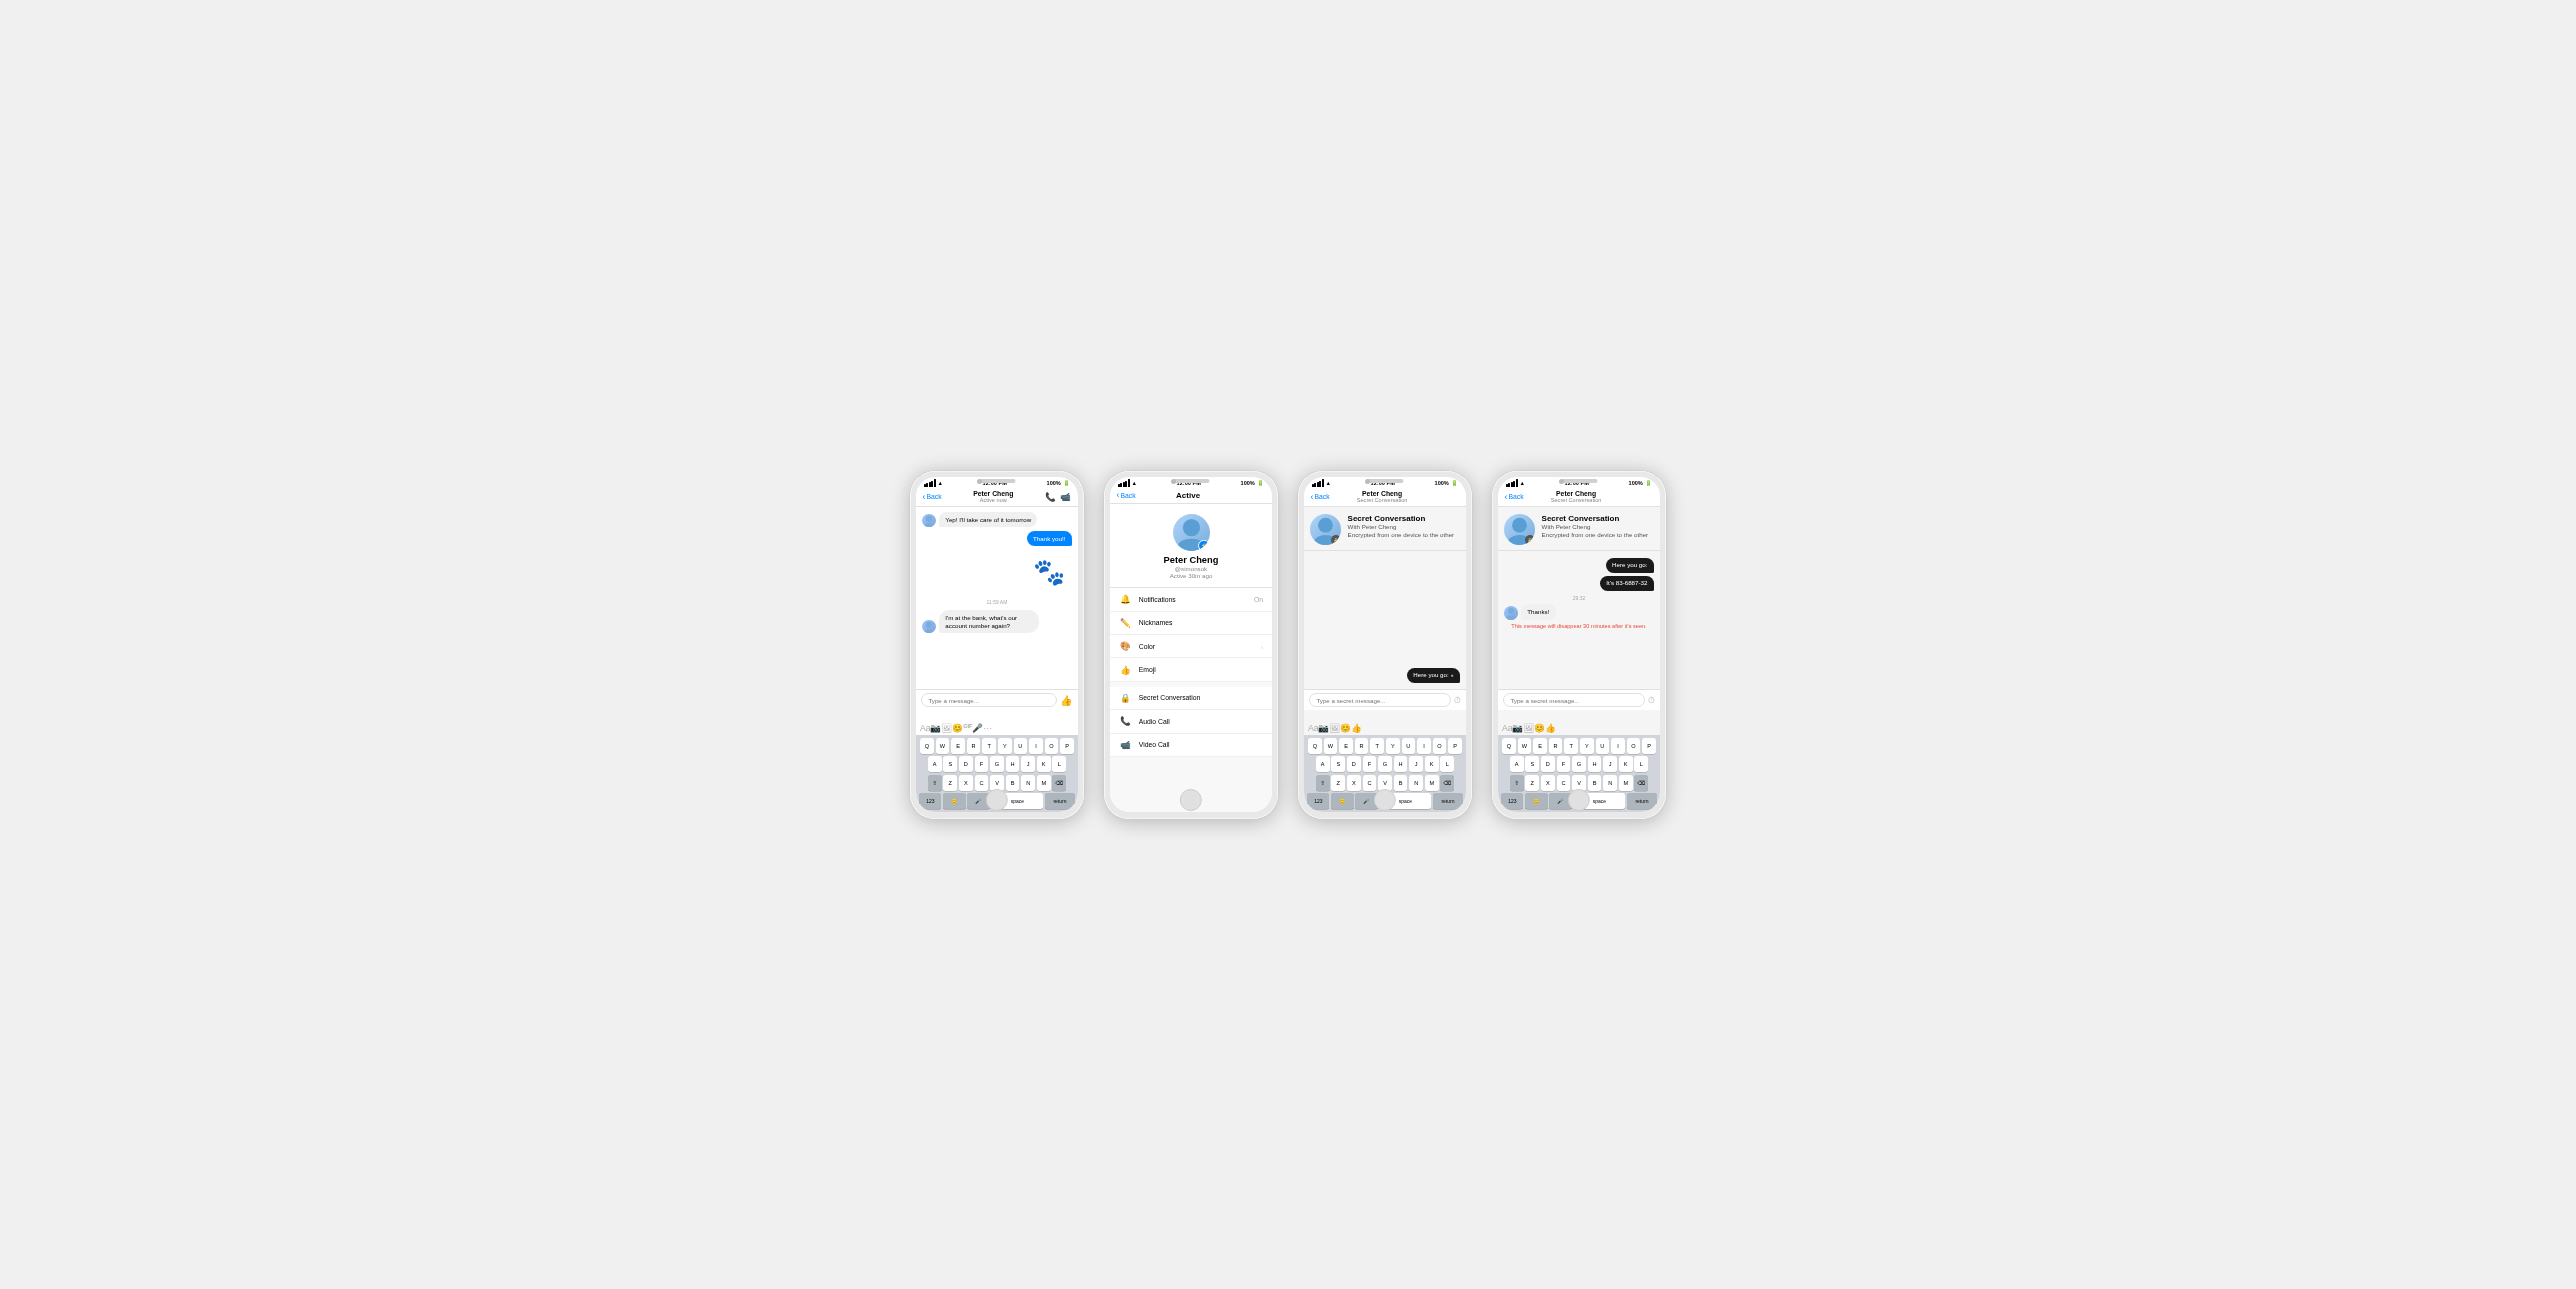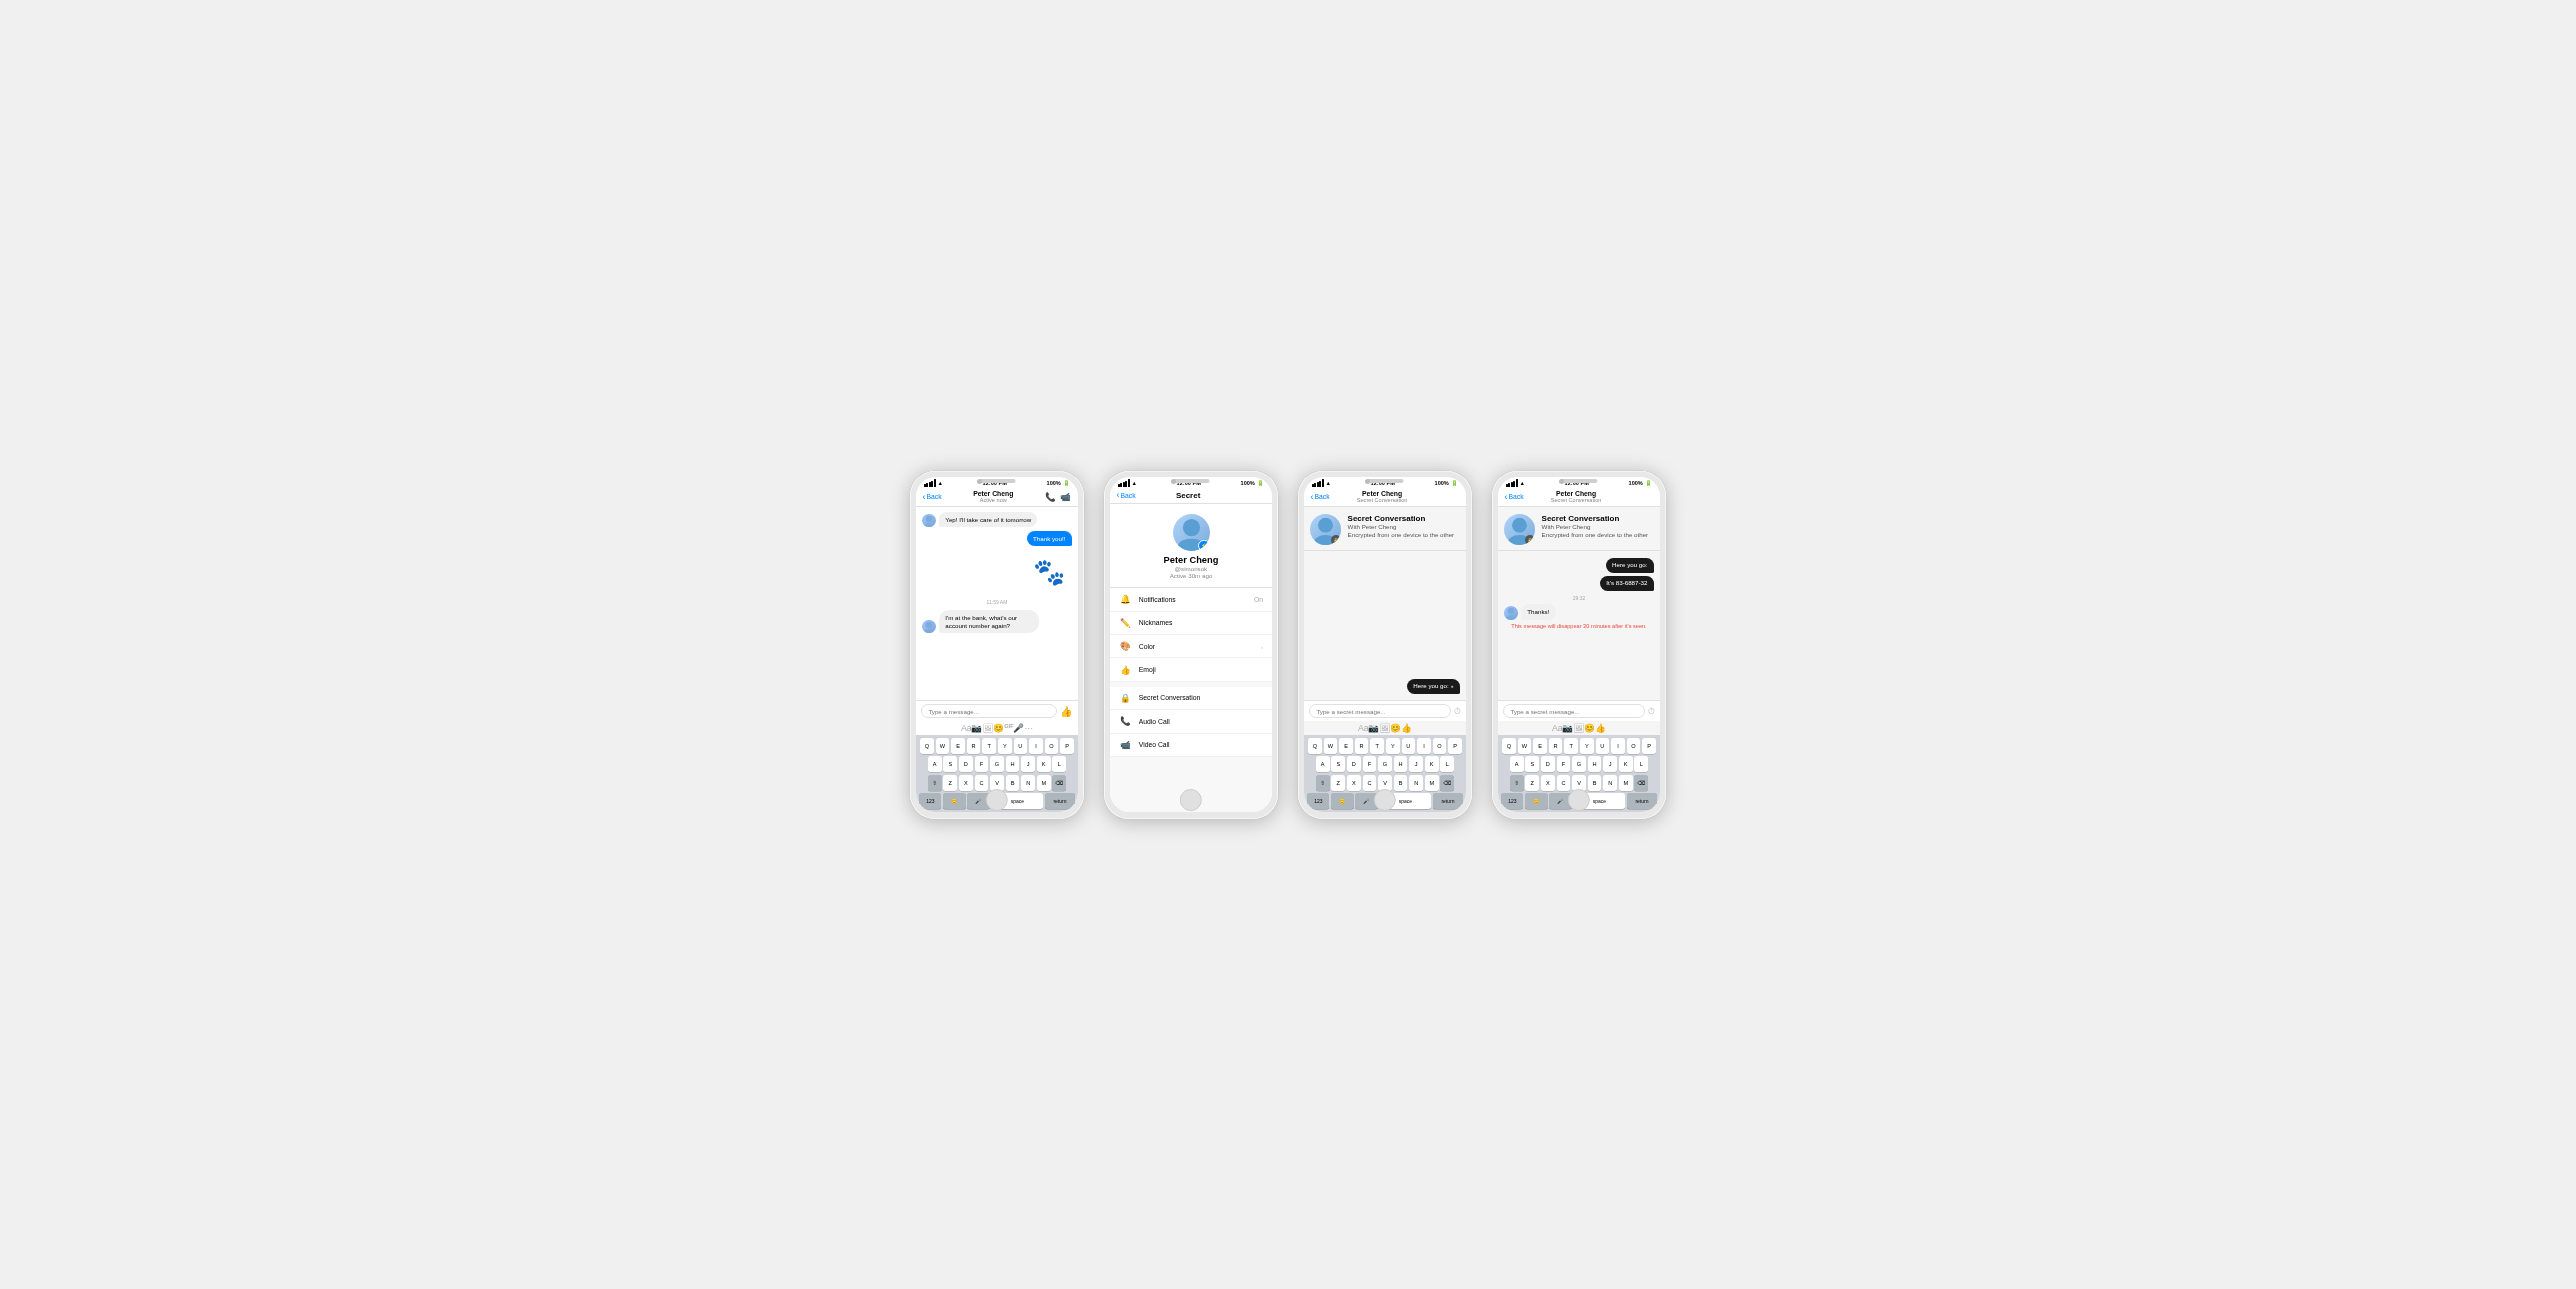--- a/index.html
+++ b/index.html
@@ -226,23 +226,24 @@
       flex: 1;
       border: 0.6px solid #e0e0e0;
       border-radius: 10px;
       padding: 2.5px 6.2px;
       font-size: 6.2px;
       color: #aaa;
       background: #fff;
     }
     .chat-tools {
       display: flex;
-      justify-content: center;
+      justify-content: flex-start;
       padding: 1.9px 3.7px;
       flex-shrink: 0;
+      margin-top: 11px;
     }
     .tool-icon {
       font-size: 8.7px;
       color: #aaa;
     }
     
     .keyboard {
       background: #d1d5db;
       flex-shrink: 0;
       padding: 2.5px 1.9px 3.1px;
@@ -640,21 +641,21 @@
           <span style="font-size:5.6px">🔋</span>
         </div>
       </div>
 
       <div class="nav-bar">
         <div class="nav-back">
           <span class="nav-back-arrow">‹</span>
           <span>Back</span>
         </div>
         <div class="nav-title">
-          <div class="nav-title-main" style="font-size:8px">Secret</div>
+          <div class="nav-title-main" style="font-size:8px">Active</div>
         </div>
         <div style="width:25px"></div>
       </div>
 
       <div class="contact-screen">
         <div class="contact-profile">
           <div class="contact-avatar">
             <svg viewBox="0 0 60 60" width="37" height="37">
                 <circle cx="30" cy="22" r="14" fill="#5a9fd4"></circle>
                 <ellipse cx="30" cy="52" rx="22" ry="12" fill="#5a9fd4"></ellipse>

